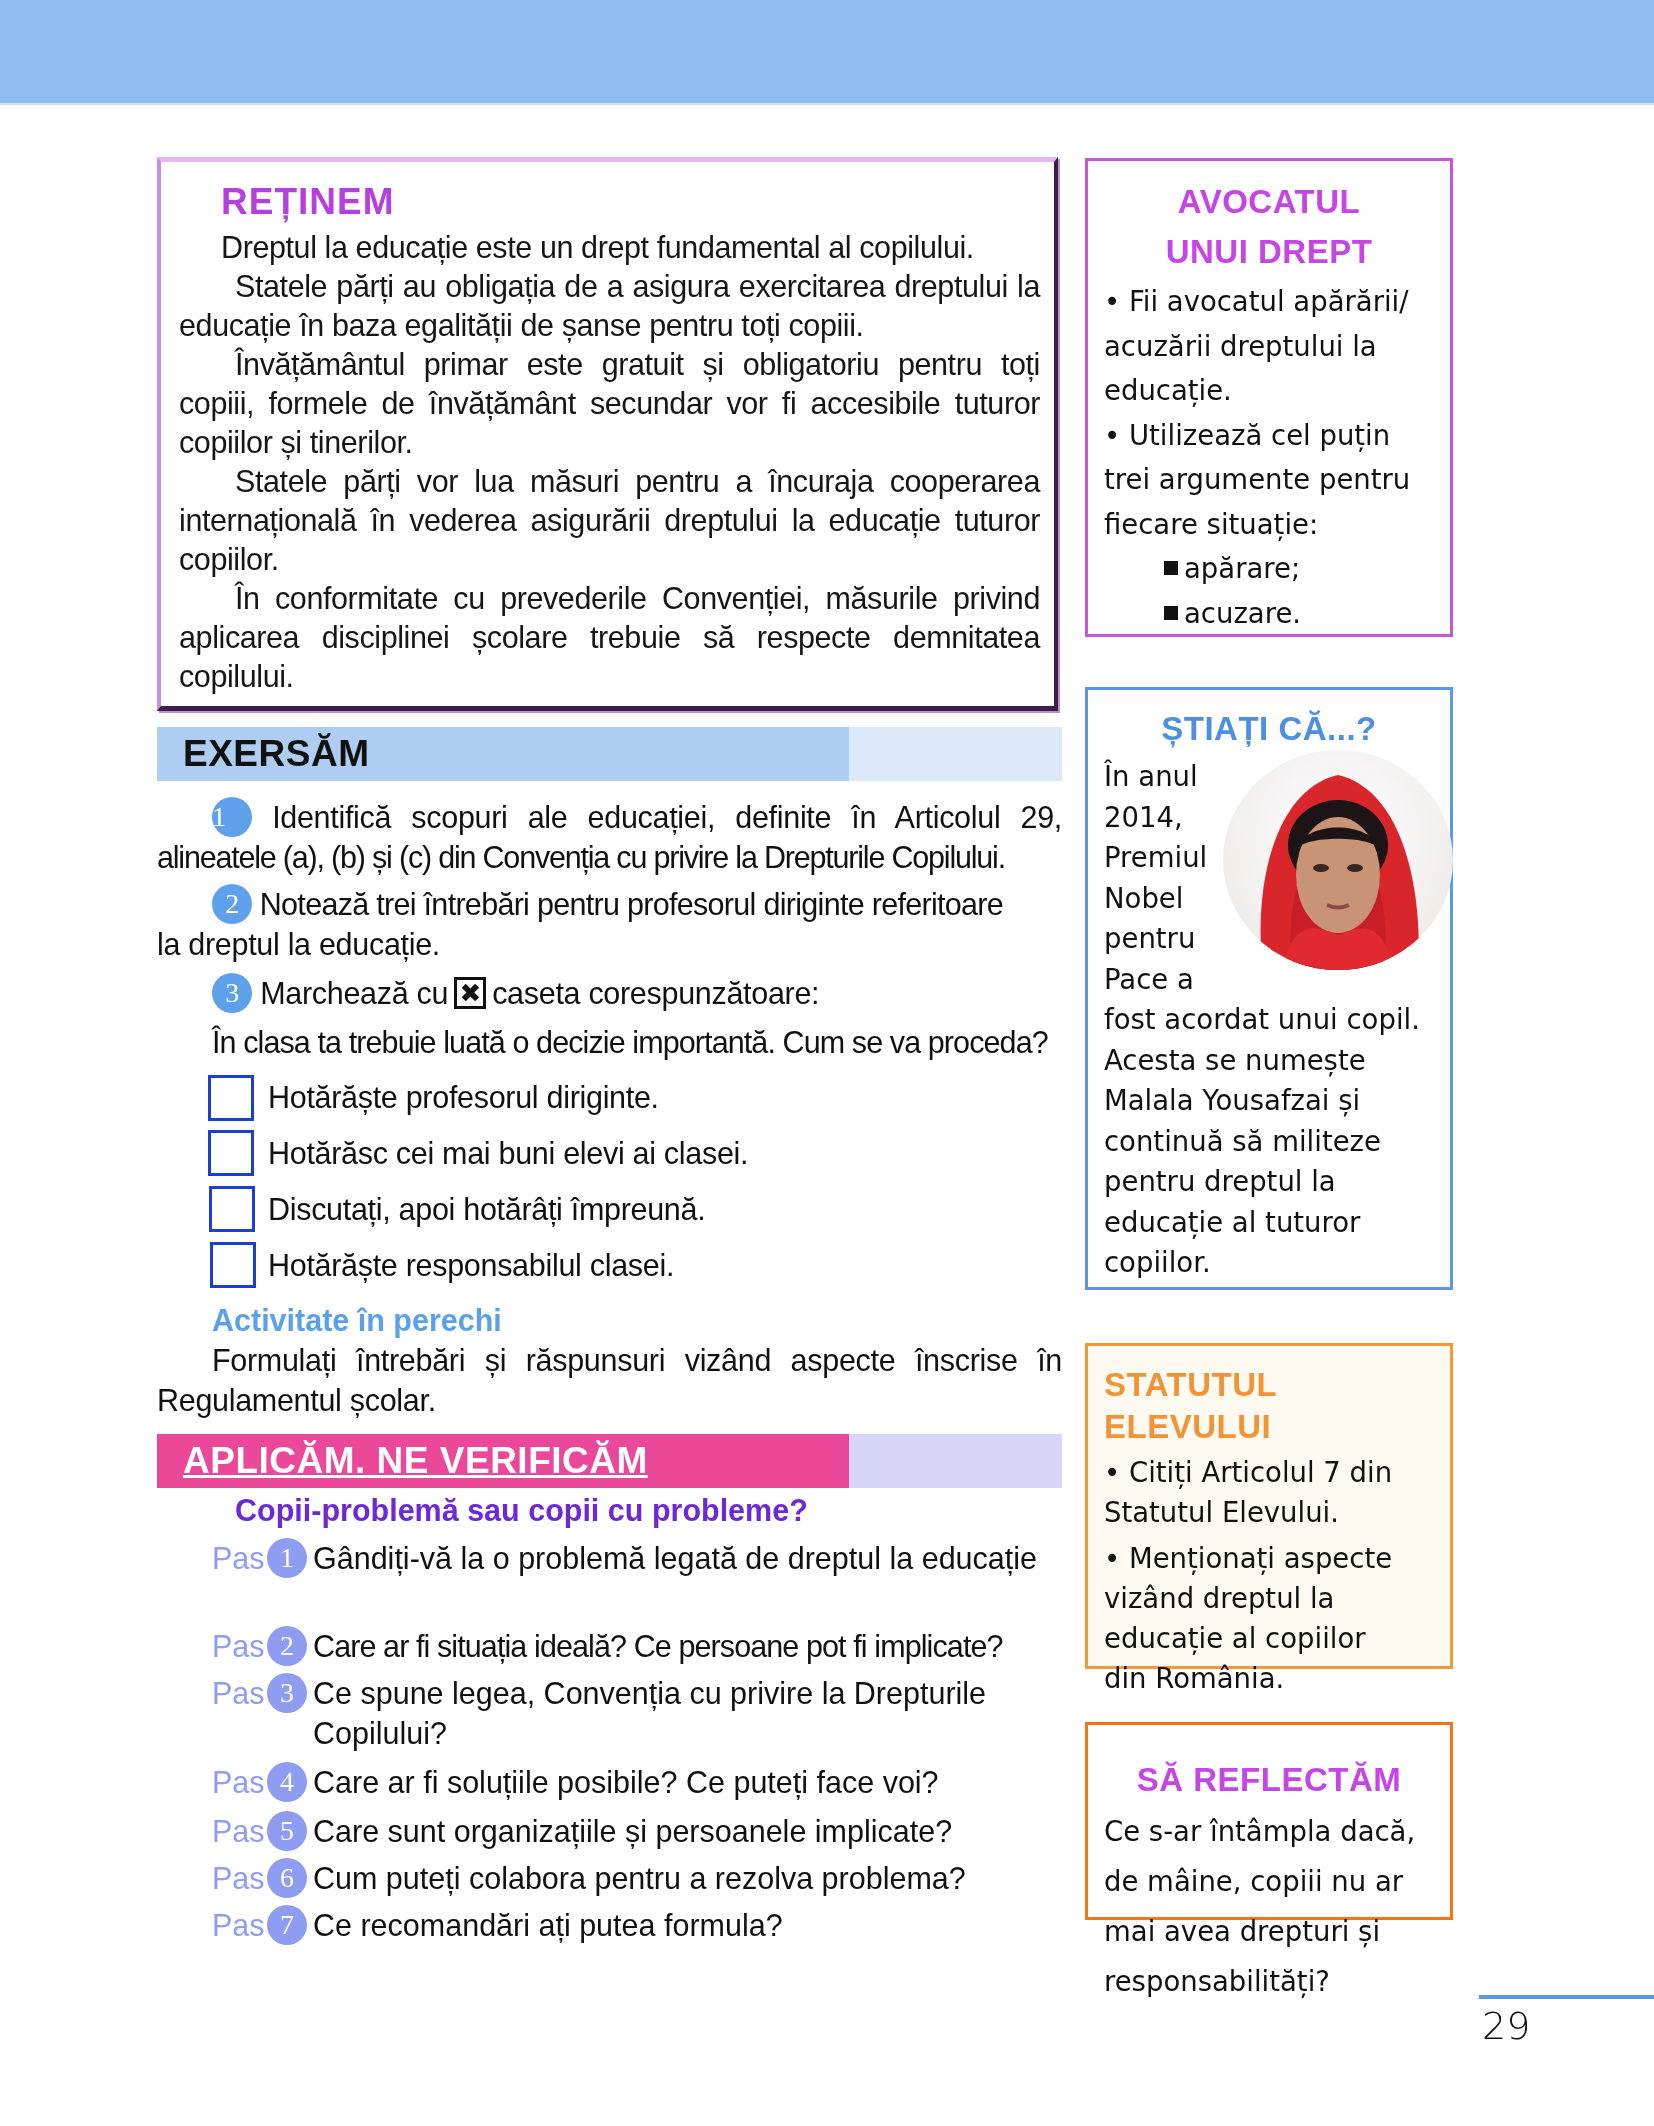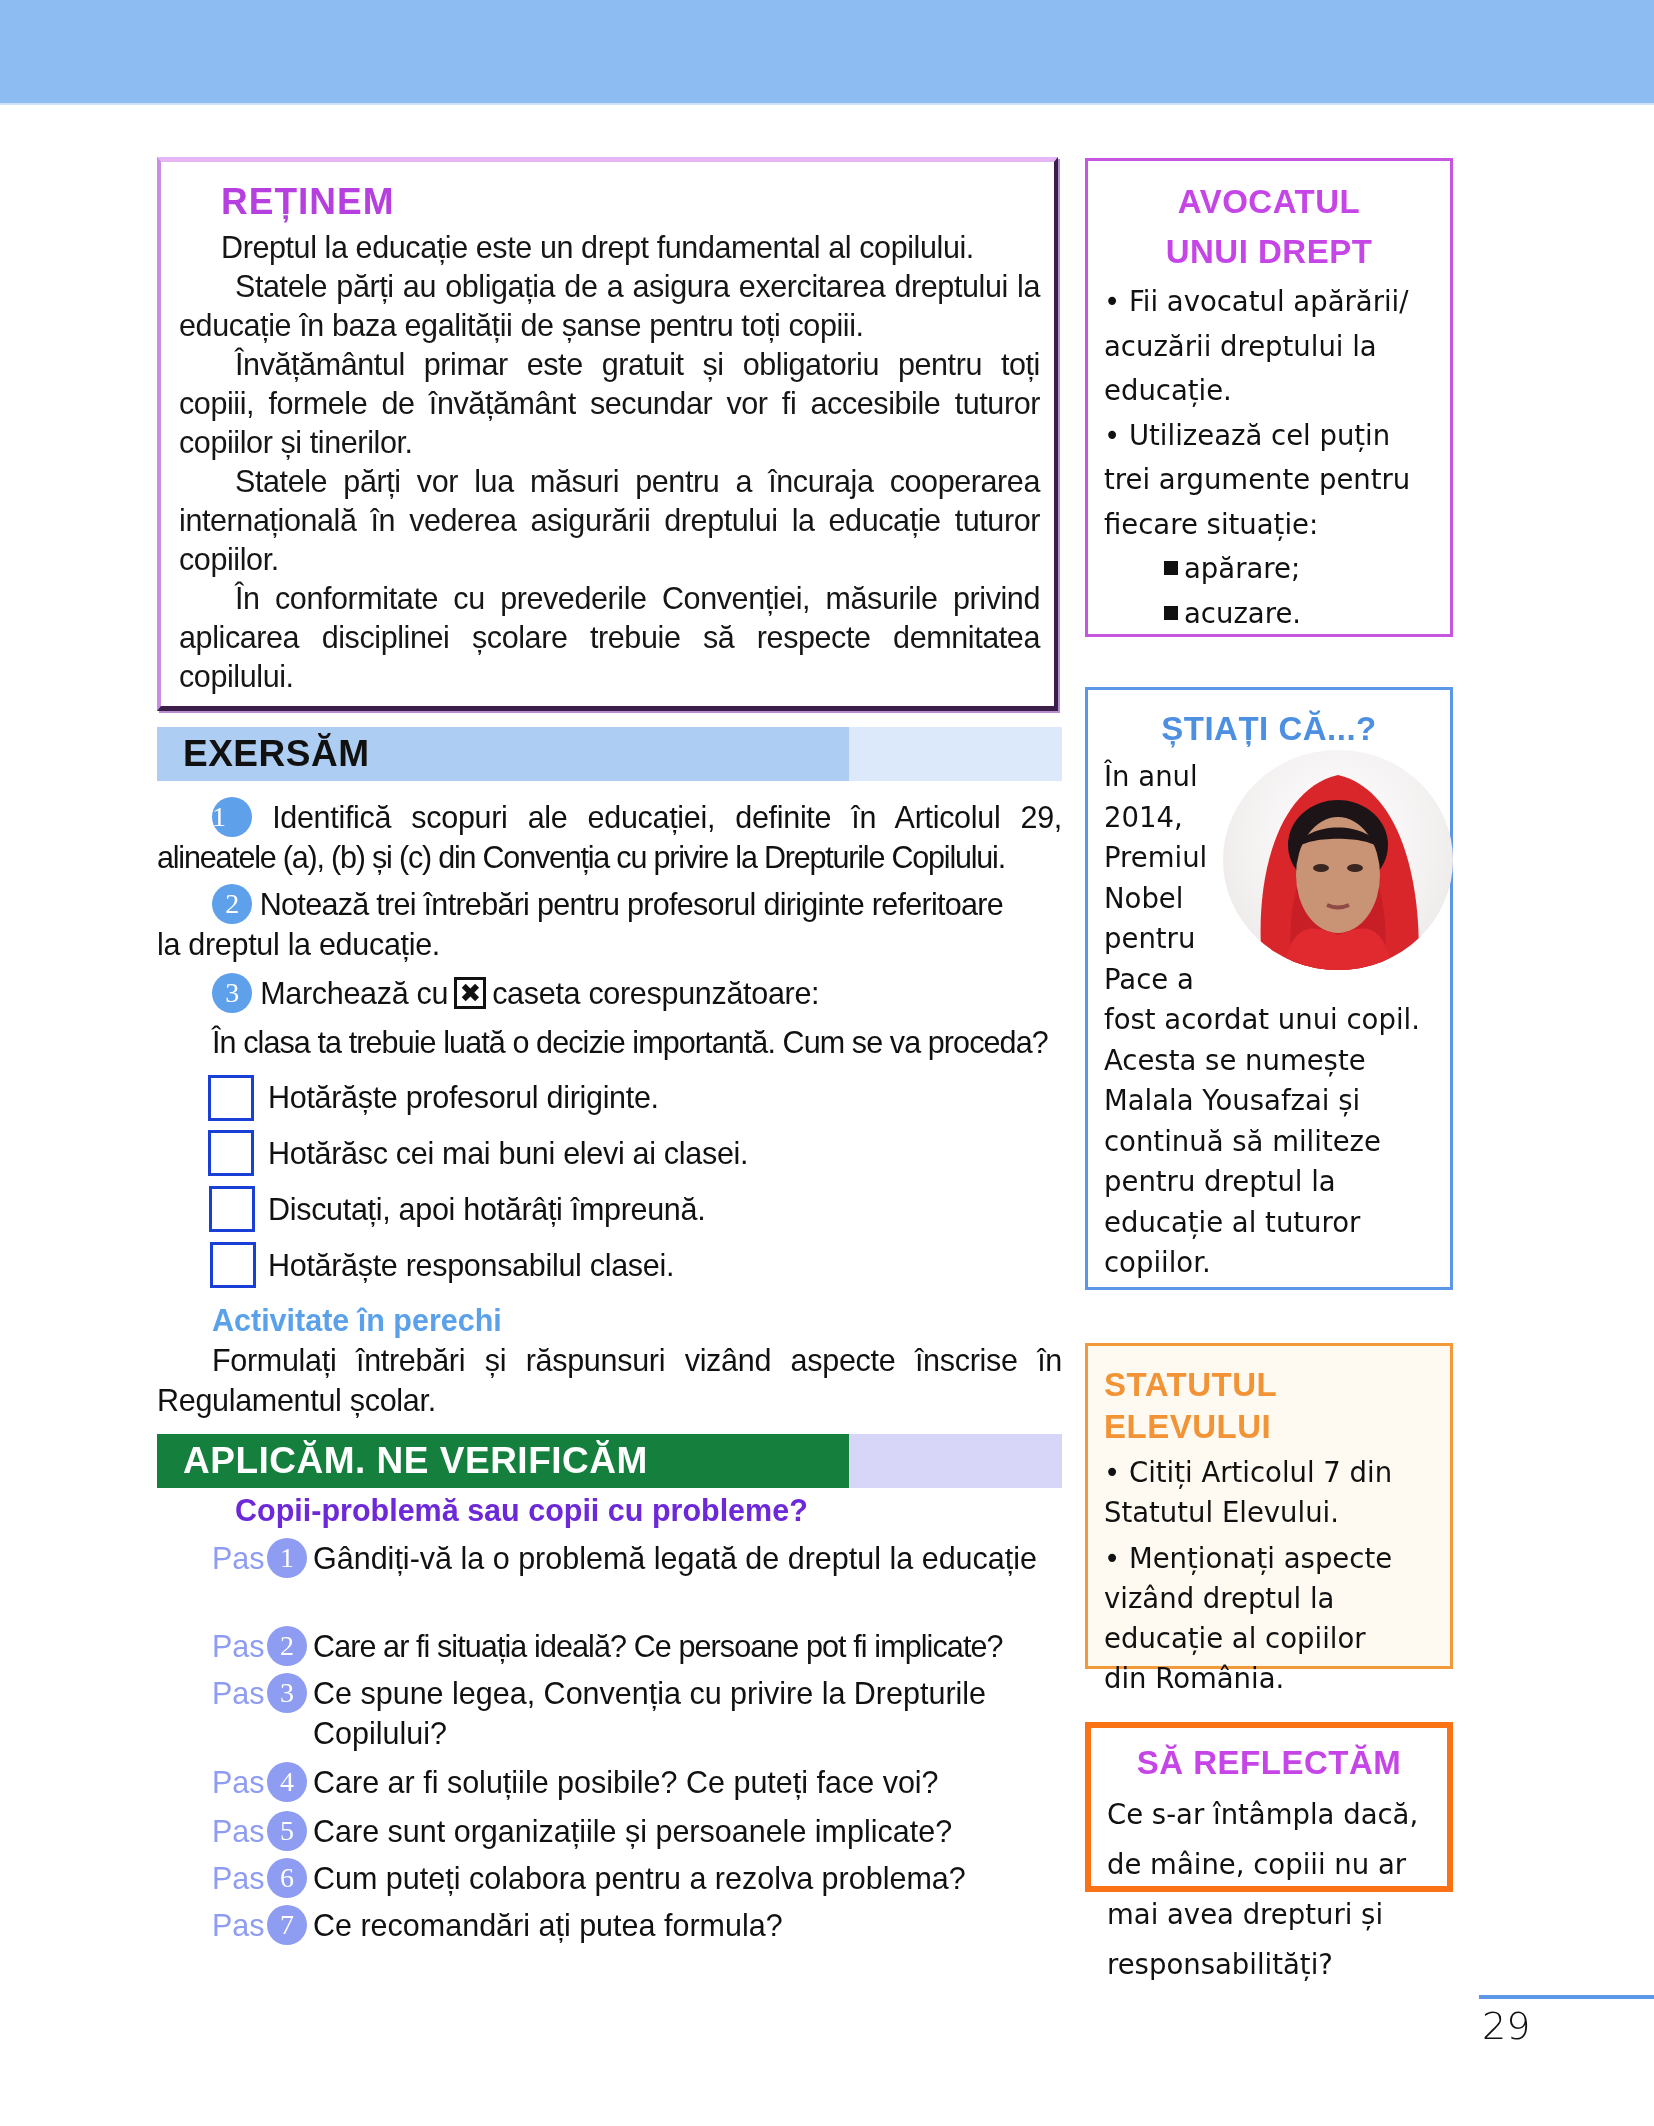--- a/index.html
+++ b/index.html
@@ -16,21 +16,21 @@
   .retinem p { font-size: 30.5px; line-height: 39px; text-align: justify; text-indent: 56px; color: #161616; letter-spacing: -0.4px; }
 
   
   .bar { left: 157px; width: 905px; height: 54px; display: flex; }
   .bar .dark { width: 692px; height: 100%; display: flex; align-items: center; padding-left: 26px; font-size: 37px; font-weight: bold; letter-spacing: 0.5px; }
   .bar .light { flex: 1; height: 100%; }
   .bar-exersam { top: 727px; }
   .bar-exersam .dark { background: #aecdf3; color: #111; }
   .bar-exersam .light { background: #dce9fb; }
   .bar-aplicam { top: 1434px; }
-  .bar-aplicam .dark { background: #15803d; color: #fff; }
+  .bar-aplicam .dark { background: #ec4899; color: #fff; text-decoration: underline; }
   .bar-aplicam .light { background: #d7d6f8; }
 
   .txt { font-size: 30.5px; line-height: 40px; color: #111; white-space: nowrap; letter-spacing: -0.3px; }
   .justify { text-align: justify; text-align-last: justify; white-space: normal; }
   .num { display: inline-block; width: 40px; height: 40px; border-radius: 50%; color: #fff;
     font-family: "Liberation Serif", "DejaVu Serif", serif; font-size: 28px; line-height: 40px; text-align: center; vertical-align: middle; margin-top: -6px; }
   .num.blue { background: #5ea1ea; }
   .num.lav { background: #8e9cf1; }
   .xbox { display: inline-block; width: 32px; height: 32px; border: 3px solid #111; text-align: center; line-height: 26px; font-size: 26px; font-weight: bold; vertical-align: middle; margin: -6px 6px 0 6px; }
   .cb { position: absolute; width: 46px; height: 46px; border: 3px solid #1a3fd6; background: #fff; }
@@ -50,21 +50,21 @@
   .avocat .side-title { color: #c645e6; }
   .sq { display: inline-block; width: 14px; height: 14px; background: #111; margin-right: 6px; vertical-align: middle; margin-top: -4px; }
   .stiati { top: 687px; height: 603px; border: 3px solid #5b97e6; padding-top: 10px; }
   .stiati .side-title { color: #4d8fe0; }
   .photo { position: absolute; left: 135px; top: 60px; width: 230px; height: 220px; border-radius: 50%; overflow: hidden;
     background: radial-gradient(ellipse at 50% 40%, #fff 0%, #f3f0f0 60%, #e8e4e4 100%); }
   .stiati .side-text { line-height: 40.5px; }
   .statut { top: 1343px; height: 326px; border: 3px solid #f29a3a; background: #fffaf1; padding-top: 10px; }
   .statut .side-title { color: #f29435; text-align: left; font-size: 33px; }
   .statut .side-text { line-height: 40px; }
-  .reflect { top: 1722px; height: 170px; border: 6px solid #f97316; padding-top: 6px; }
+  .reflect { top: 1722px; height: 198px; border: 3px solid #f97316; padding-top: 26px; }
   .reflect .side-title { color: #c645e6; }
   .reflect .side-text { line-height: 40px; margin-top: 10px; }
 
   .page-line { left: 1479px; top: 1995px; width: 175px; height: 4px; background: #5b97e6; }
   .page-num { left: 1482px; top: 2004px; font-size: 38px; font-family: "DejaVu Sans", sans-serif; font-weight: 300; color: #111; }
 </style>
 </head>
 <body>
 
 <div class="abs header-band"></div>

